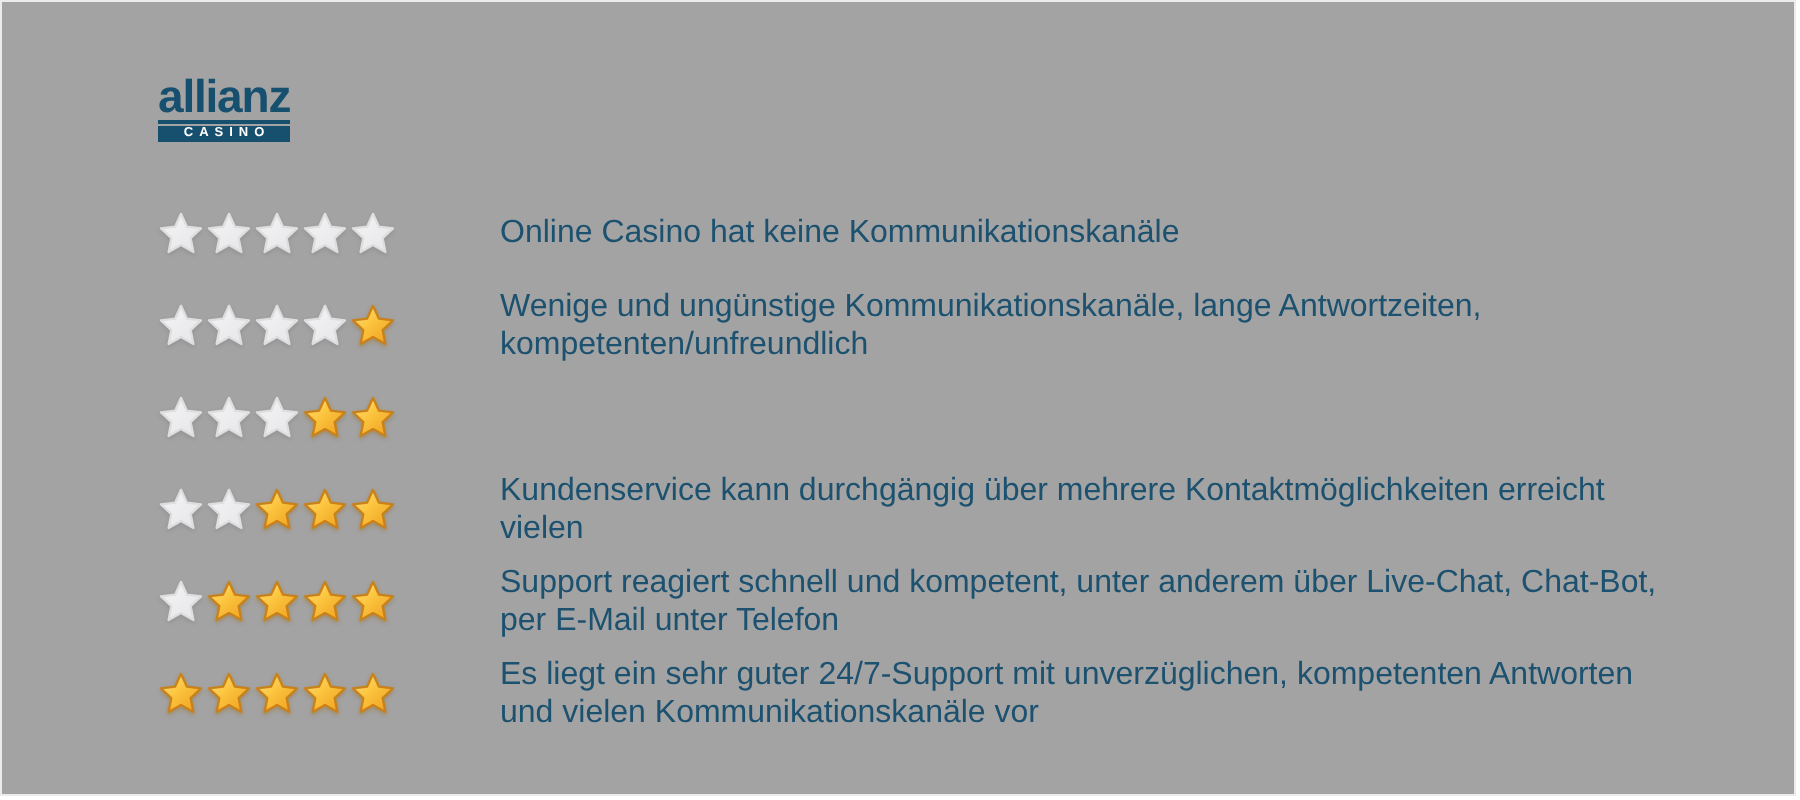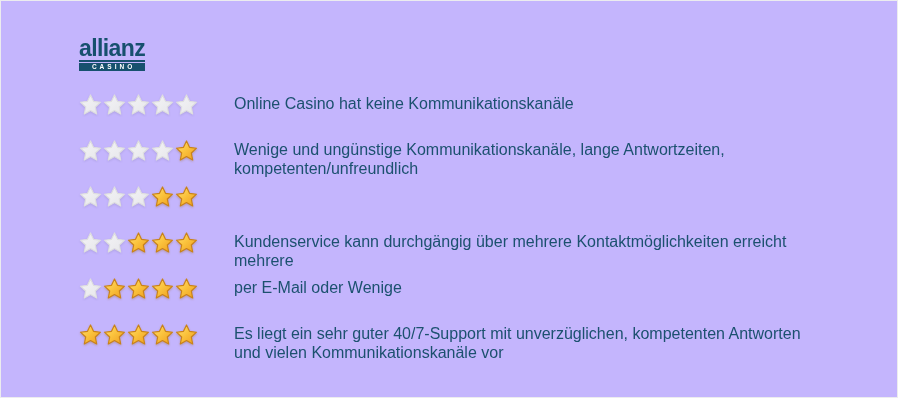--- a/index.html
+++ b/index.html
@@ -1,41 +1,41 @@
 <!DOCTYPE html>
 <html><head>
 <meta charset="utf-8">
 <style>
   * { margin:0; padding:0; box-sizing:border-box; }
   html,body { background:#ffffff; }
   .page {
     position:relative;
     width:898px; height:398px;
     margin:0; border:1px solid #ececef;
-    background:#c4b5fd;
+    background:#a3a3a3;
     font-family:"Liberation Sans", sans-serif;
     overflow:hidden;
   }
   
   .logo { position:absolute; left:78px; top:37px; cursor:pointer; width:max-content; }
   .logo-word {
     font-size:23px; font-weight:bold; line-height:21px;
     letter-spacing:-0.6px; color:var(--brand);
     padding-bottom:1px; border-bottom:2px solid var(--brand);
     text-align:center;
   }
   .logo-bar {
     margin-top:1px; height:8px; line-height:8px;
     background:var(--brand); color:#ffffff;
     font-size:6.5px; font-weight:bold;
     letter-spacing:3px; text-indent:3px; text-align:center;
   }
   
   .rows { position:absolute; left:78px; top:92px; }
-  .row { height:46px; display:flex; align-items:flex-start; }
+  .row { height:46px; display:flex; align-items:center;gap:16px; }
   .stars { display:flex; gap:1px; width:121px; flex:none; }
   .star { width:23px; height:23px; flex:none; }
   .star.gold { filter:drop-shadow(0 1px 1px rgba(150,95,0,0.35)); }
   .star.gold use { fill:url(#goldGrad); stroke:var(--gold-stroke); stroke-width:1.2; stroke-linejoin:round; }
   .star.gray { filter:drop-shadow(0 1px 1px rgba(0,0,0,0.10)); }
   .star.gray use { fill:url(#grayGrad); stroke:var(--gray-stroke); stroke-width:1.2; stroke-linejoin:round; }
   .text {
     margin-left:34px; margin-top:1px;
     color:var(--text); font-size:16px; line-height:19px;
   }
@@ -145,63 +145,64 @@
           </svg>
           <svg viewBox="0 0 24 24" class="star gold">
             <use href="#starShape"></use>
           </svg>
           <svg viewBox="0 0 24 24" class="star gold">
             <use href="#starShape"></use>
           </svg>
         </div>
         <div class="text">
           <div class="line">Kundenservice kann durchgängig über mehrere Kontaktmöglichkeiten erreicht</div>
-          <div class="line">mehrere</div>
-        </div>
-      </div>
-      <div class="row">
-        <div class="stars">
-          <svg viewBox="0 0 24 24" class="star gray">
-            <use href="#starShape"></use>
-          </svg>
-          <svg viewBox="0 0 24 24" class="star gold">
-            <use href="#starShape"></use>
-          </svg>
-          <svg viewBox="0 0 24 24" class="star gold">
-            <use href="#starShape"></use>
-          </svg>
-          <svg viewBox="0 0 24 24" class="star gold">
-            <use href="#starShape"></use>
-          </svg>
-          <svg viewBox="0 0 24 24" class="star gold">
-            <use href="#starShape"></use>
-          </svg>
-        </div>
-        <div class="text">
-          <div class="line">per E-Mail oder Wenige</div>
-        </div>
-      </div>
-      <div class="row">
-        <div class="stars">
-          <svg viewBox="0 0 24 24" class="star gold">
-            <use href="#starShape"></use>
-          </svg>
-          <svg viewBox="0 0 24 24" class="star gold">
-            <use href="#starShape"></use>
-          </svg>
-          <svg viewBox="0 0 24 24" class="star gold">
-            <use href="#starShape"></use>
-          </svg>
-          <svg viewBox="0 0 24 24" class="star gold">
-            <use href="#starShape"></use>
-          </svg>
-          <svg viewBox="0 0 24 24" class="star gold">
-            <use href="#starShape"></use>
-          </svg>
-        </div>
-        <div class="text">
-          <div class="line">Es liegt ein sehr guter 40/7-Support mit unverzüglichen, kompetenten Antworten</div>
+          <div class="line">vielen</div>
+        </div>
+      </div>
+      <div class="row">
+        <div class="stars">
+          <svg viewBox="0 0 24 24" class="star gray">
+            <use href="#starShape"></use>
+          </svg>
+          <svg viewBox="0 0 24 24" class="star gold">
+            <use href="#starShape"></use>
+          </svg>
+          <svg viewBox="0 0 24 24" class="star gold">
+            <use href="#starShape"></use>
+          </svg>
+          <svg viewBox="0 0 24 24" class="star gold">
+            <use href="#starShape"></use>
+          </svg>
+          <svg viewBox="0 0 24 24" class="star gold">
+            <use href="#starShape"></use>
+          </svg>
+        </div>
+        <div class="text">
+          <div class="line">Support reagiert schnell und kompetent, unter anderem über Live-Chat, Chat-Bot,</div>
+          <div class="line">per E-Mail unter Telefon</div>
+        </div>
+      </div>
+      <div class="row">
+        <div class="stars">
+          <svg viewBox="0 0 24 24" class="star gold">
+            <use href="#starShape"></use>
+          </svg>
+          <svg viewBox="0 0 24 24" class="star gold">
+            <use href="#starShape"></use>
+          </svg>
+          <svg viewBox="0 0 24 24" class="star gold">
+            <use href="#starShape"></use>
+          </svg>
+          <svg viewBox="0 0 24 24" class="star gold">
+            <use href="#starShape"></use>
+          </svg>
+          <svg viewBox="0 0 24 24" class="star gold">
+            <use href="#starShape"></use>
+          </svg>
+        </div>
+        <div class="text">
+          <div class="line">Es liegt ein sehr guter 24/7-Support mit unverzüglichen, kompetenten Antworten</div>
           <div class="line">und vielen Kommunikationskanäle vor</div>
         </div>
       </div>
     </div>
 
 </div>
 
 </body></html>

